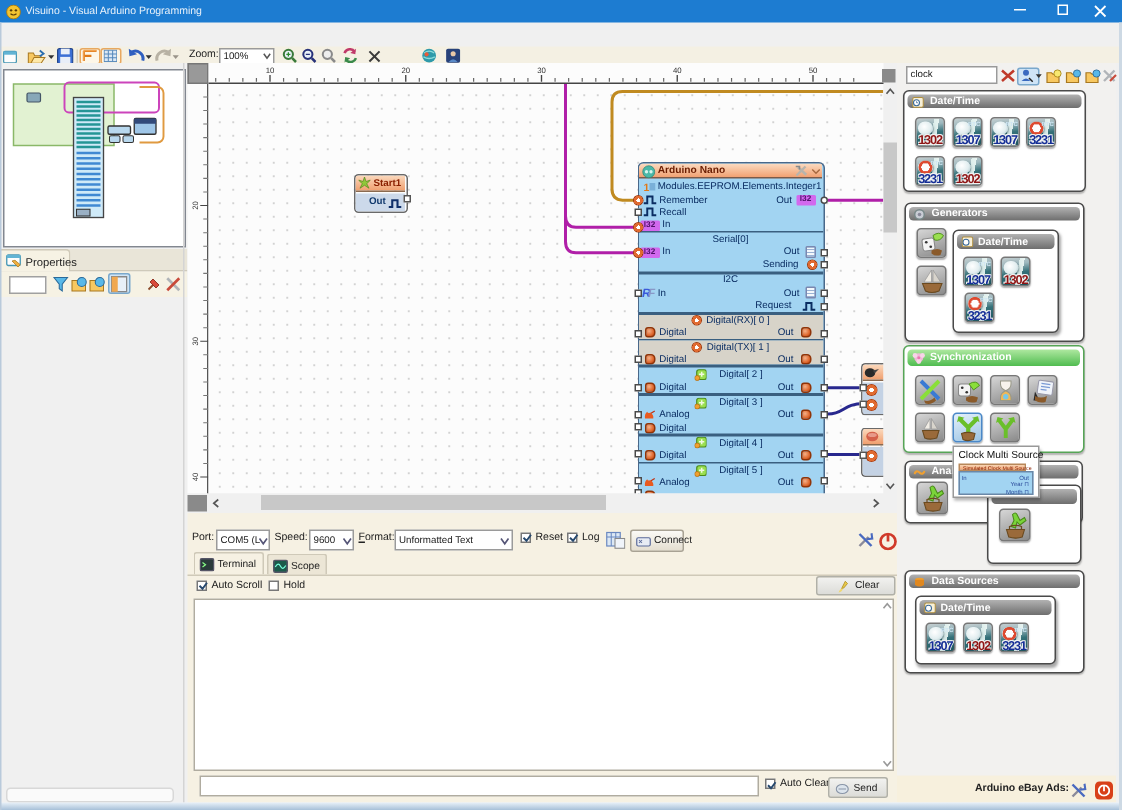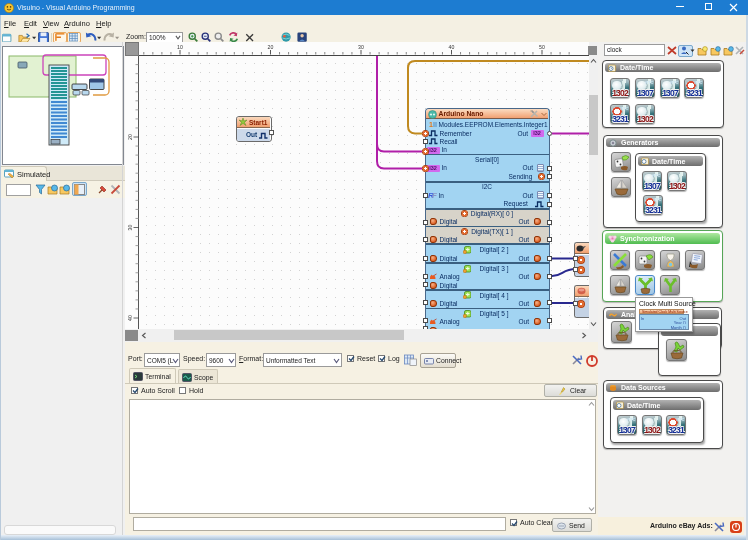--- a/index.html
+++ b/index.html
@@ -80,27 +80,20 @@
         <circle cx="6.6" cy="3.9" r="0.8" fill="#5a3c08"></circle>
       <path d="M3 6.2 Q5 7.8 7 6.2" stroke="#5a3c08" stroke-width="0.8" fill="none"></path>
     </svg>
     <span class="txt">Visuino - Visual Arduino Programming</span>
     <span class="abs" style="left:676px;top:6px;width:8px;height:1.2px;background:#fff"></span>
     <span class="abs" style="left:705px;top:3px;width:7px;height:7px;border:1.2px solid #fff"></span>
     <svg class="abs" style="left:729px;top:3px" width="9" height="9" viewBox="0 0 9 9">
         <path d="M1 1 L8 8 M8 1 L1 8" stroke="#fff" stroke-width="1.2"></path>
       </svg>
   </div>
-  <div id="menu" class="abs">
-    <span style="left:4px"><u>F</u>ile</span>
-      <span style="left:24px"><u>E</u>dit</span>
-      <span style="left:43px"><u>V</u>iew</span>
-    <span style="left:64px"><u>A</u>rduino</span>
-      <span style="left:96px"><u>H</u>elp</span>
-  </div>
   <div id="tbar" class="abs">
     <svg class="abs" style="left:2px;top:1.5px" width="10.2" height="10.2" viewBox="0 0 12 12">
       <rect x="0.5" y="1.5" width="10" height="9" rx="1" fill="#fdfdfd" stroke="#4797b5" stroke-width="1"></rect>
       <rect x="0.5" y="1.5" width="10" height="2.6" fill="#62b4d4"></rect>
     </svg>
     <svg class="abs" style="left:18px;top:0.8px" width="12.8" height="11.9" viewBox="0 0 15 14">
       <path d="M1 4 L1 12 L11 12 L11 6 L6 6 L5 4 Z" fill="#f8c860" stroke="#a87820" stroke-width="0.8"></path>
       <path d="M3 12 L5.5 7.5 L14 7.5 L11 12 Z" fill="#ffe9a8" stroke="#a87820" stroke-width="0.8"></path>
       <path d="M10 2 L13 4.5 L10 6.5" fill="none" stroke="#2a6fb0" stroke-width="1.4"></path>
     </svg>
@@ -200,21 +193,21 @@
         <rect x="79" y="43.5" width="7" height="4.5" rx="1" fill="#b8d8ee" stroke="#333" stroke-width="0.7"></rect>
       </svg>
     </div>
     <div class="abs" style="left:0;top:124px;width:125px;height:15px;background:#e9e5d8;border-bottom:1px solid #cfcabb">
       <span class="abs" style="left:0;top:0;width:47px;height:15px;background:#f6f2e4;border-right:1px solid #cfc9b8;border-top:1px solid #cfc9b8;border-top-right-radius:3px"></span>
       <svg class="abs" style="left:4px;top:2px" width="11" height="11" viewBox="0 0 11 11">
         <rect x="0.5" y="2" width="9" height="7" rx="1" fill="#fdfdfd" stroke="#4797b5" stroke-width="0.9"></rect>
         <rect x="0.5" y="2" width="9" height="2" fill="#62b4d4"></rect>
         <path d="M4 6 L8 10 L9.5 8.5 L6 5.5 Z" fill="#f0b040" stroke="#a87820" stroke-width="0.5"></path>
       </svg>
-      <span class="abs" style="left:17px;top:4px;font-size:7.5px;color:#222">Simulated</span>
+      <span class="abs" style="left:17px;top:4px;font-size:7.5px;color:#222">Properties</span>
     </div>
     <div class="abs" style="left:0;top:139px;width:125px;height:17px;background:#f6f2e4">
       <span class="abs" style="left:6px;top:2.5px;width:25px;height:12px;background:#fff;border:1px solid #a0a0a0"></span>
       <svg class="abs" style="left:35px;top:3px" width="11" height="11" viewBox="0 0 11 11">
         <path d="M1 1 L10 1 L6.5 5.5 L6.5 10 L4.5 8.5 L4.5 5.5 Z" fill="#58b8e8" stroke="#2a6a9a" stroke-width="0.7"></path>
       </svg>
       <svg class="abs" style="left:47px;top:3px" width="12" height="11" viewBox="0 0 12 11">
         <path d="M1 3 L1 10 L10 10 L10 4 L5.5 4 L4.5 3 Z" fill="#f8c860" stroke="#a87820" stroke-width="0.7"></path>
         <circle cx="7.5" cy="4" r="3" fill="#58b8e8" stroke="#2a6a9a" stroke-width="0.7"></circle>
       </svg>

